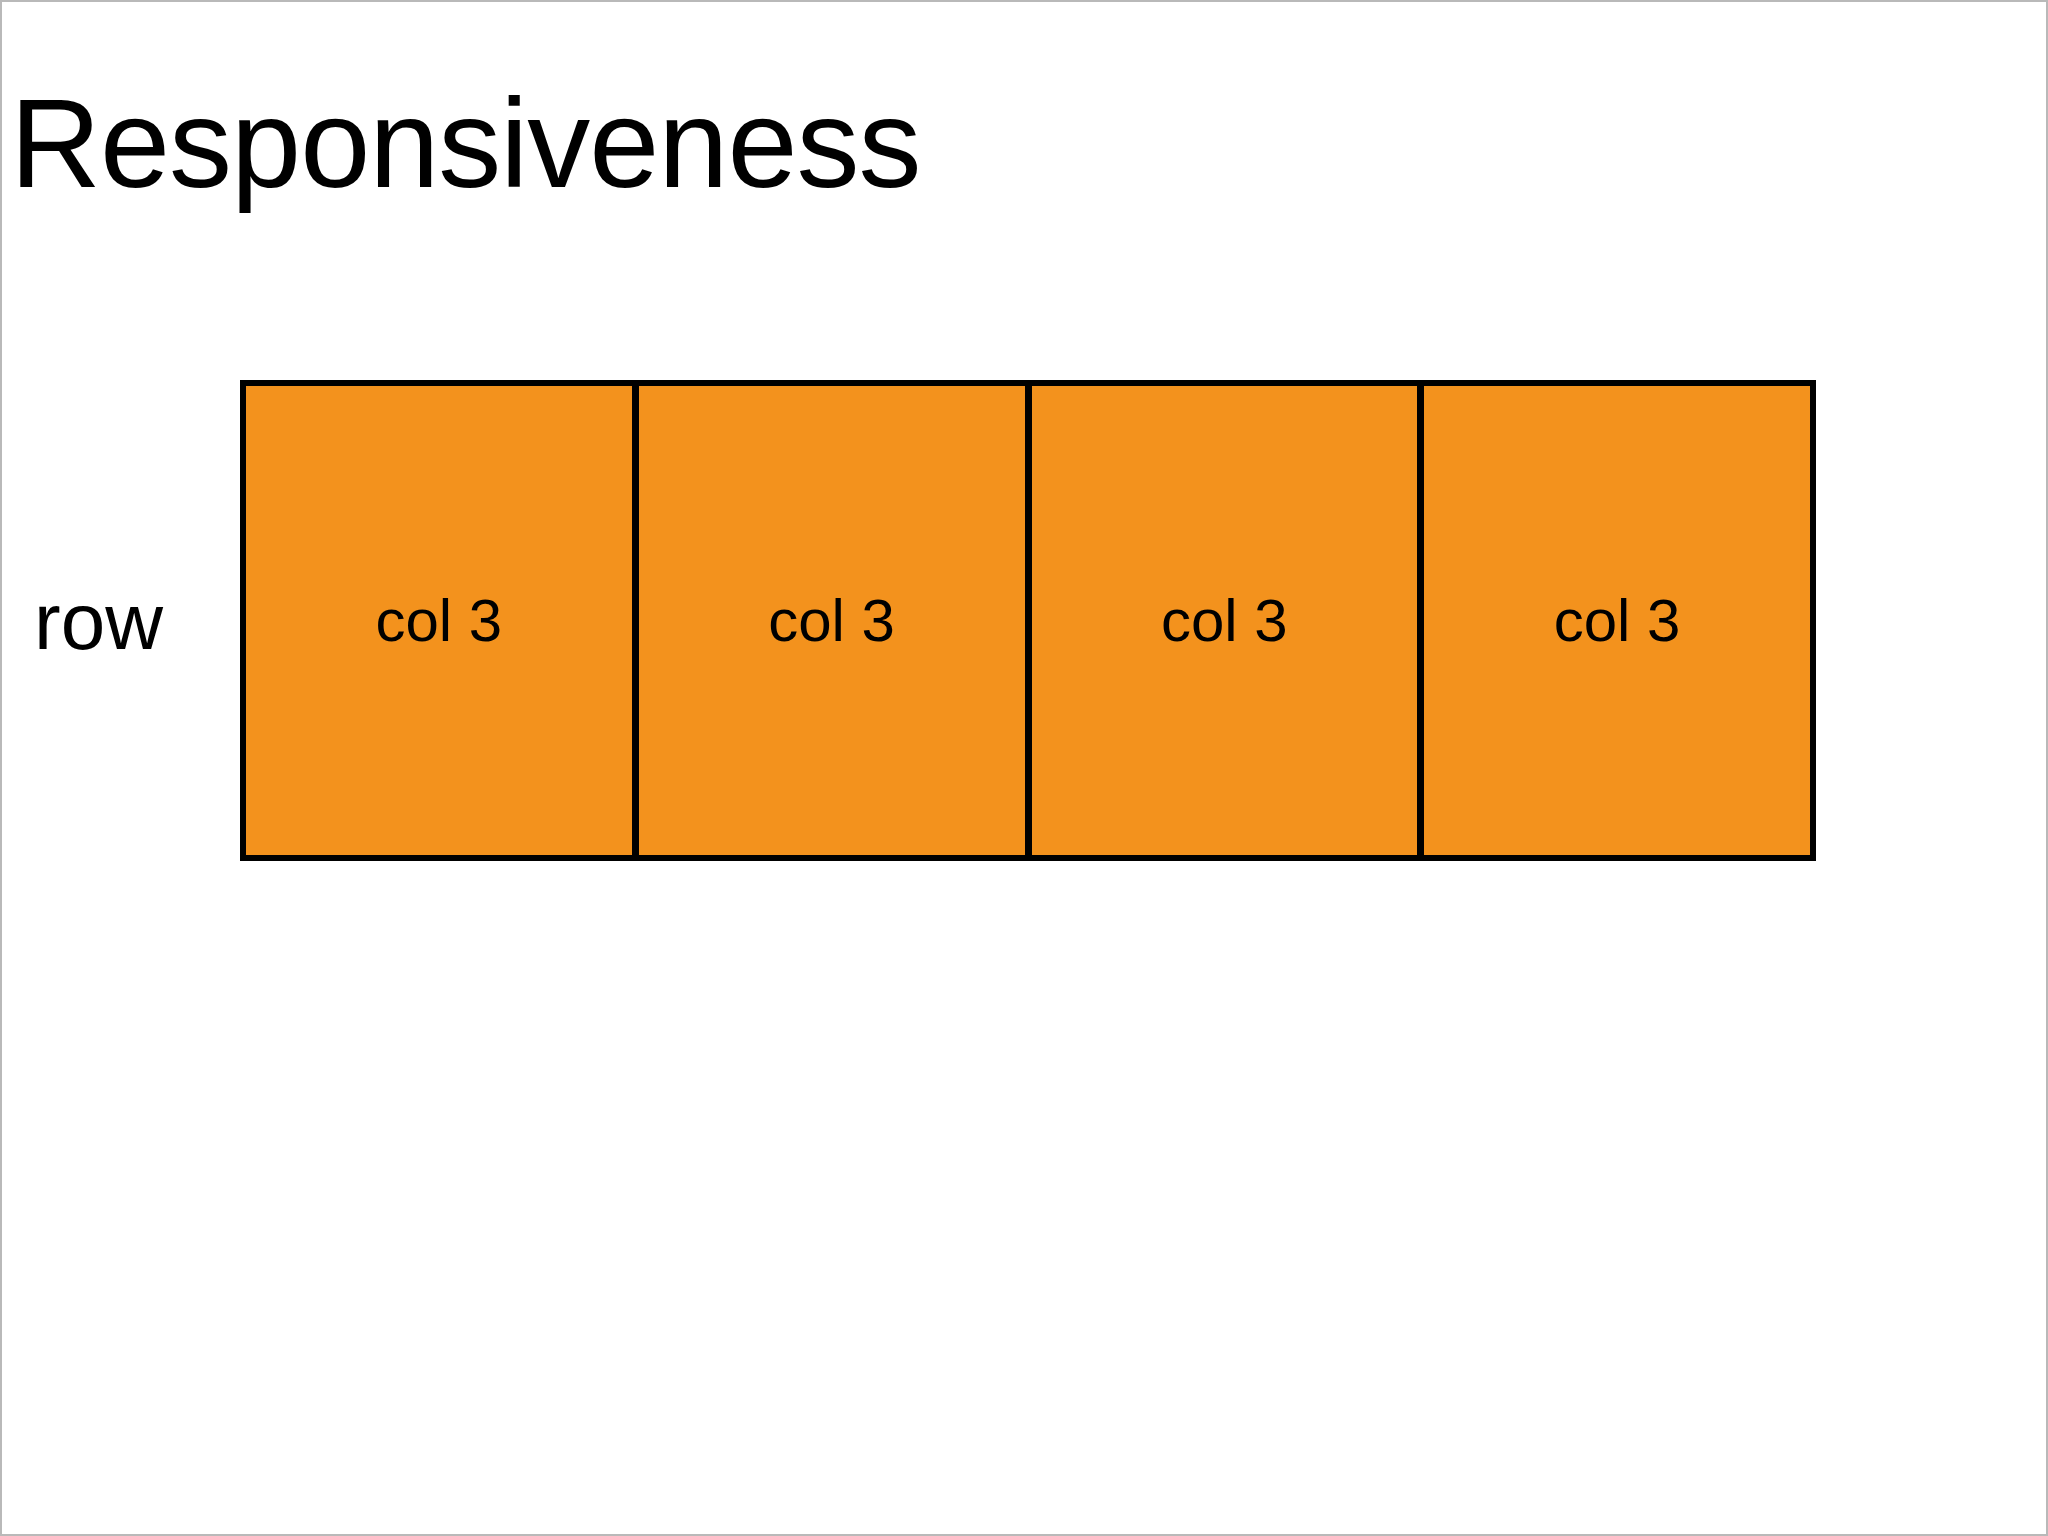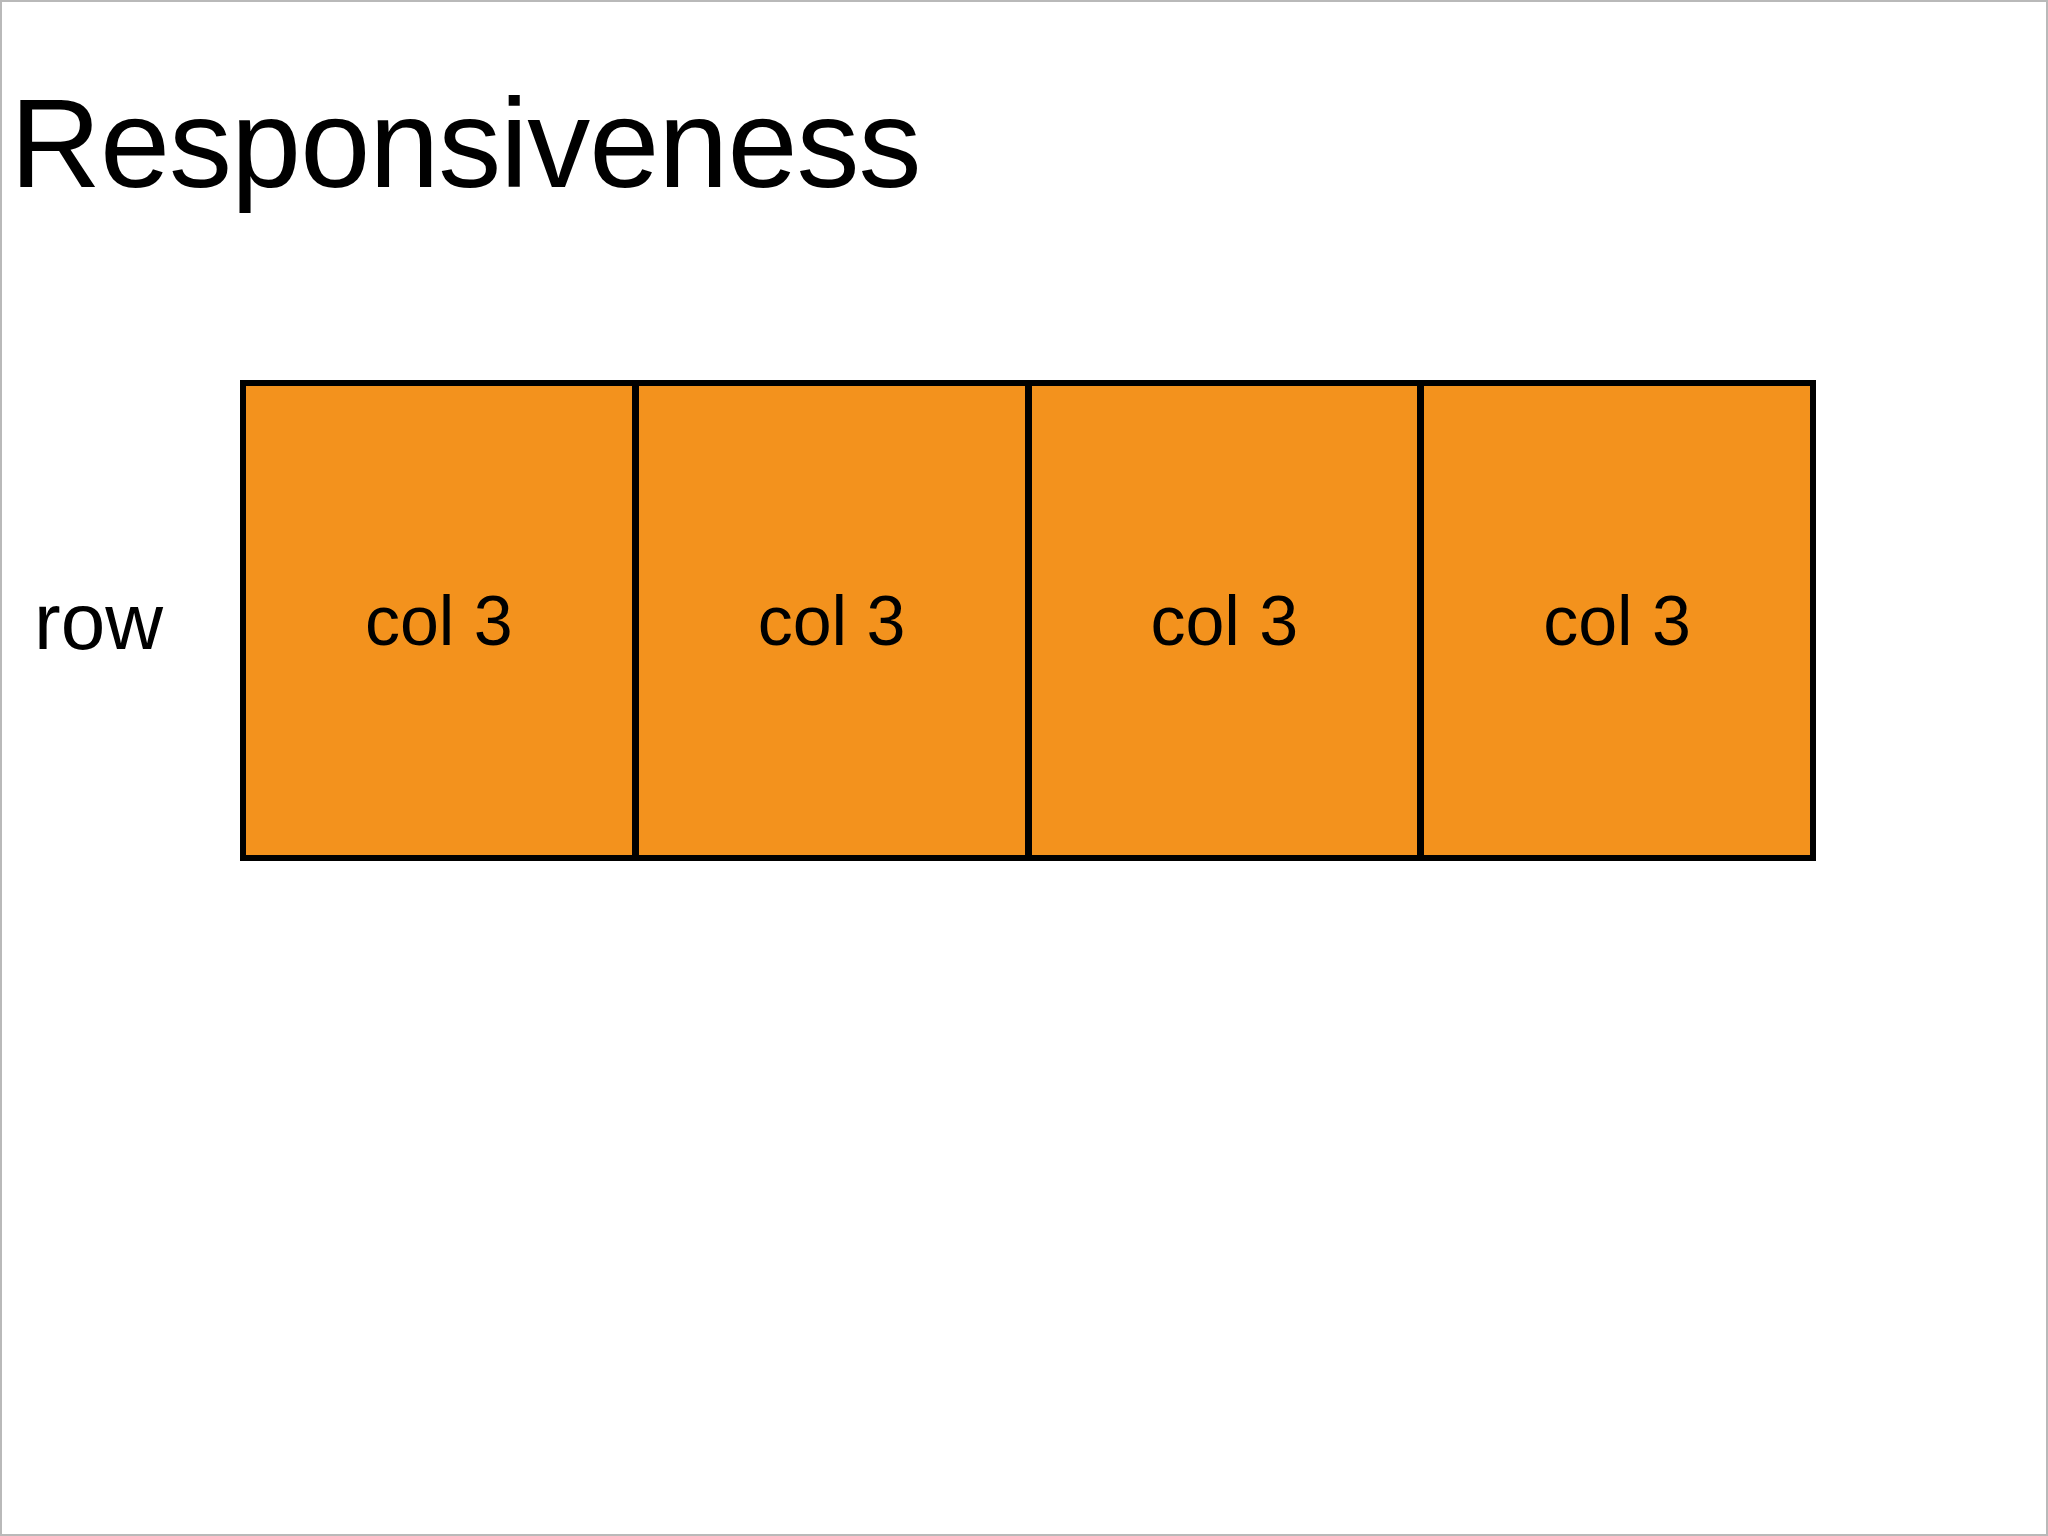--- a/index.html
+++ b/index.html
@@ -58,21 +58,21 @@
     display: flex;
     align-items: center;
     justify-content: center;
     box-sizing: border-box;
     border-right: 7px solid #000000;
   }
   .col:last-child {
     border-right: none;
   }
   .col-label {
-    font-size: 70px;
+    font-size: 60px;
     font-weight: 400;
     color: #000000;
   }
 </style>
 </head>
 <body>
 
 <div class="slide">
 
   <h1 class="title">Responsiveness</h1>

